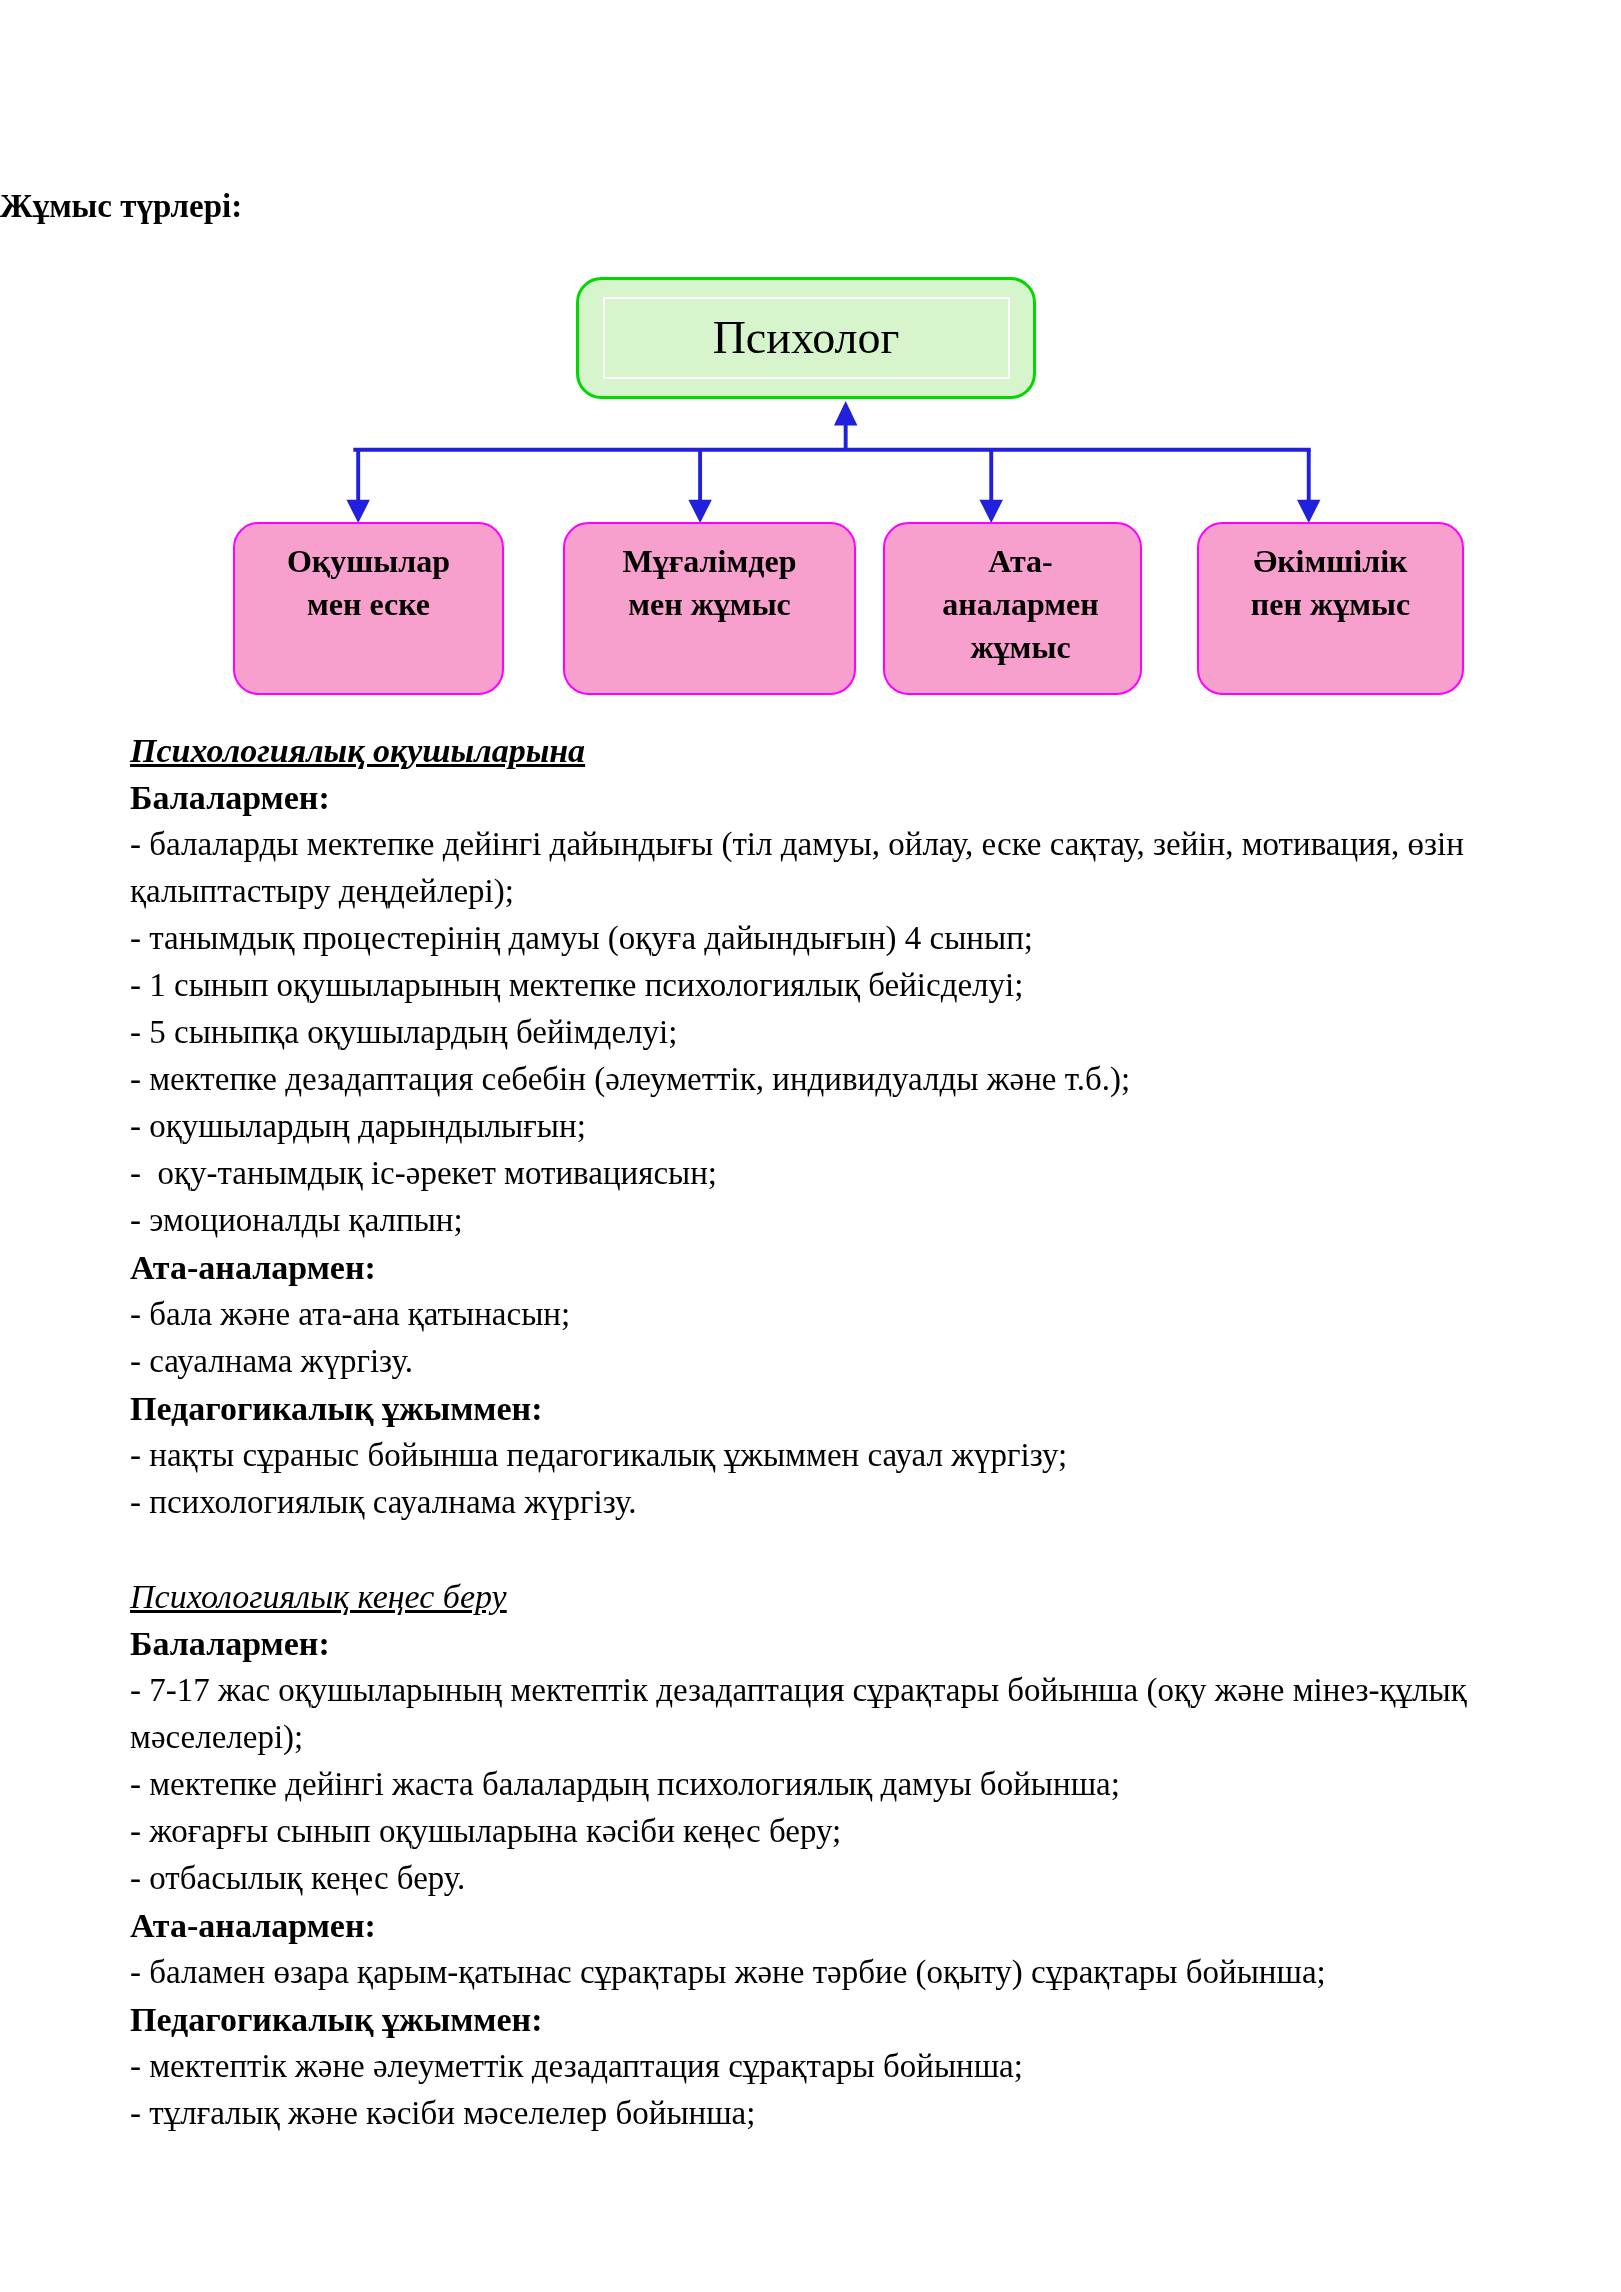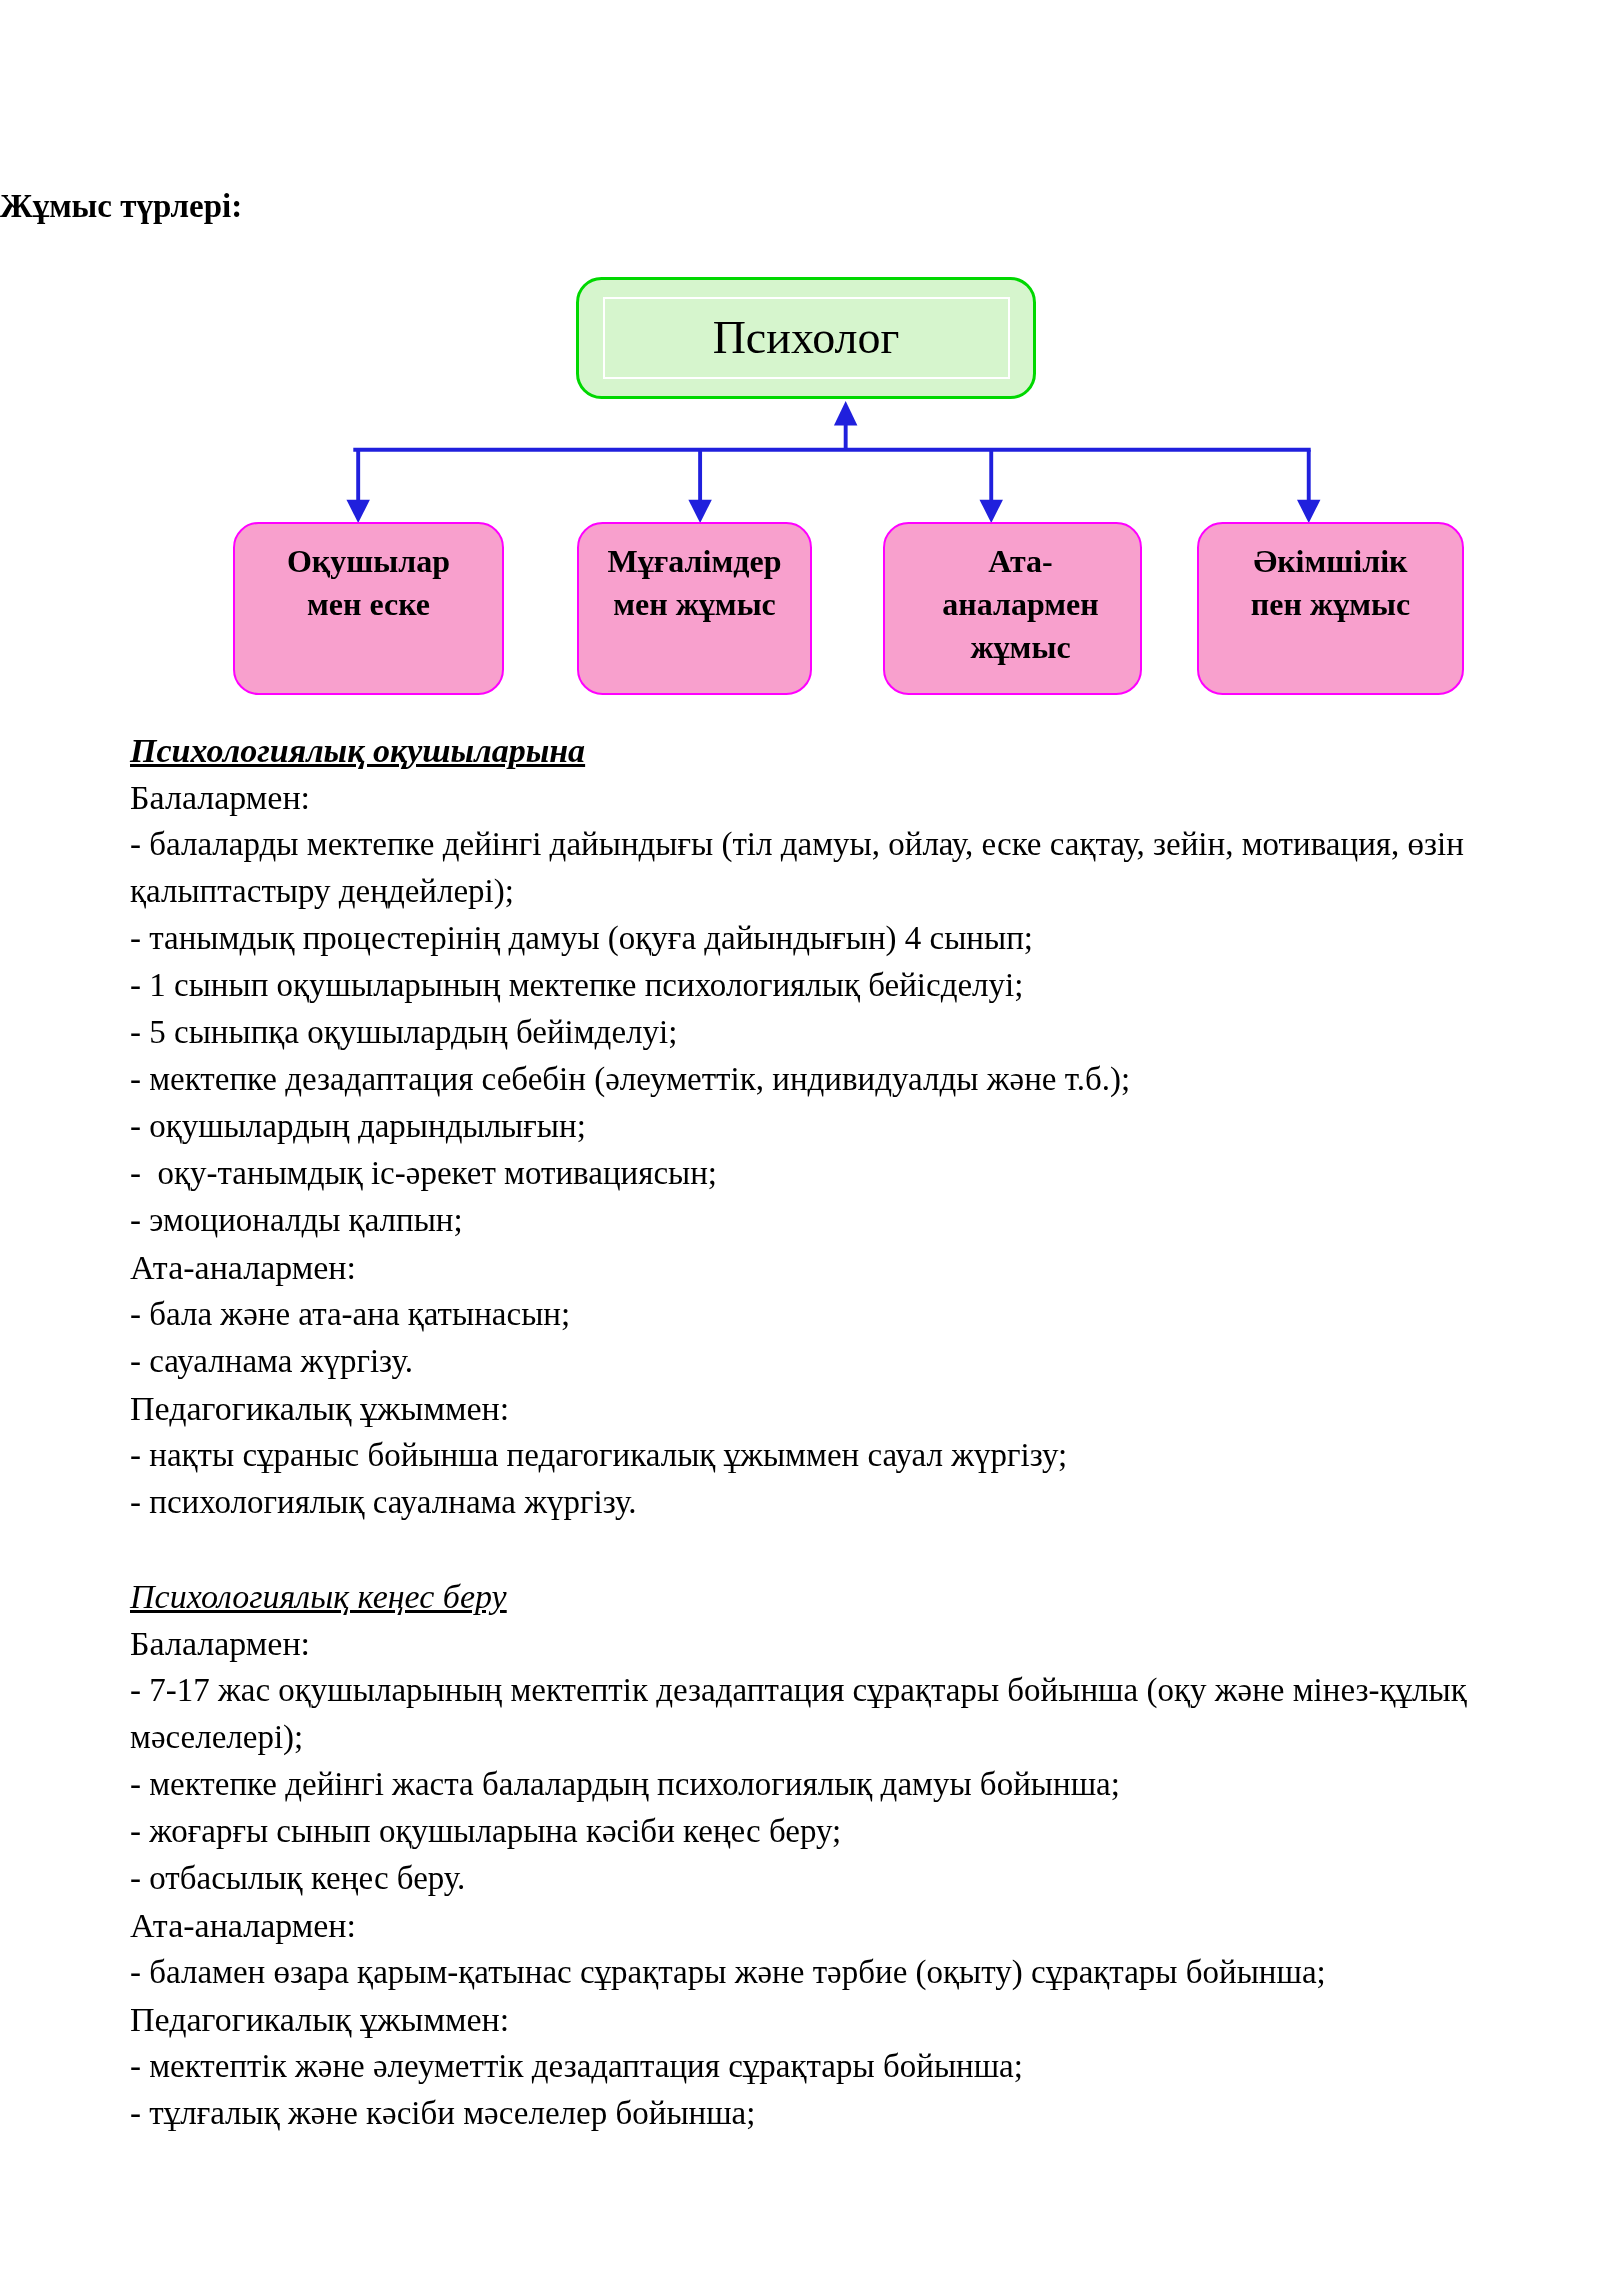--- a/index.html
+++ b/index.html
@@ -47,21 +47,21 @@
     border-radius:25.5px;
     display:flex;justify-content:center;
     padding-top:15.7px;
     text-align:center;
     font-weight:bold;
     font-size:32px;
     line-height:1.35;
   }
   .child-box span{display:block;max-width:208px;}
   .child-box:nth-child(1){left:233px;width:271px;}
-  .child-box:nth-child(2){left:577px;width:235px;}
+  .child-box:nth-child(2){left:563px;width:293px;}
   .child-box:nth-child(3){left:883px;width:259px;padding-left:16px;}
   .child-box:nth-child(4){left:1197px;width:267px;}
   
   .content{
     position:absolute;
     left:130px;top:727px;width:1364px;
     font-size:33px;
     line-height:47px;
   }
   .text-section + .text-section{margin-top:47px;}
@@ -71,21 +71,21 @@
     font-weight:normal;
     font-style:italic;
     text-decoration:underline;
     text-decoration-thickness:2.9px;
     line-height:47px;
   }
   .section-heading.bold{font-weight:bold;}
   .group-label{
     margin:0;
     font-size:34px;
-    font-weight:normal;
+    font-weight:bold;
     line-height:47px;
   }
   .item{margin:0;white-space:pre-wrap;}
 </style>
 </head>
 <body>
 
 <div class="page">
 
   <div class="doc-title">Жұмыс түрлері:</div>

